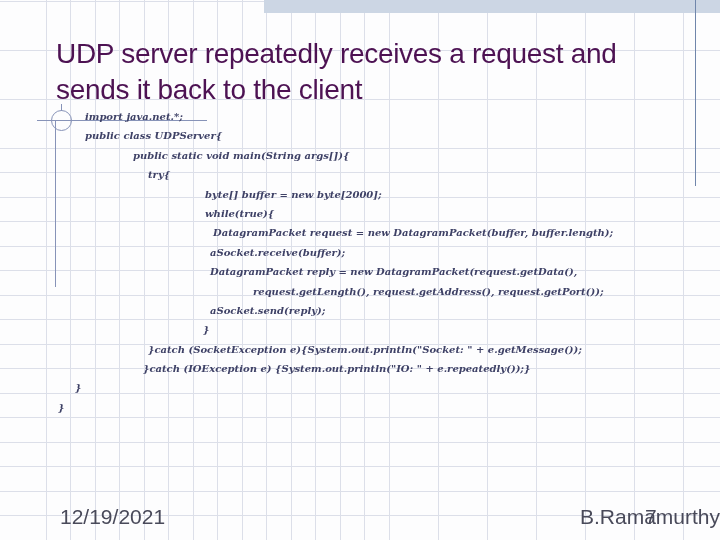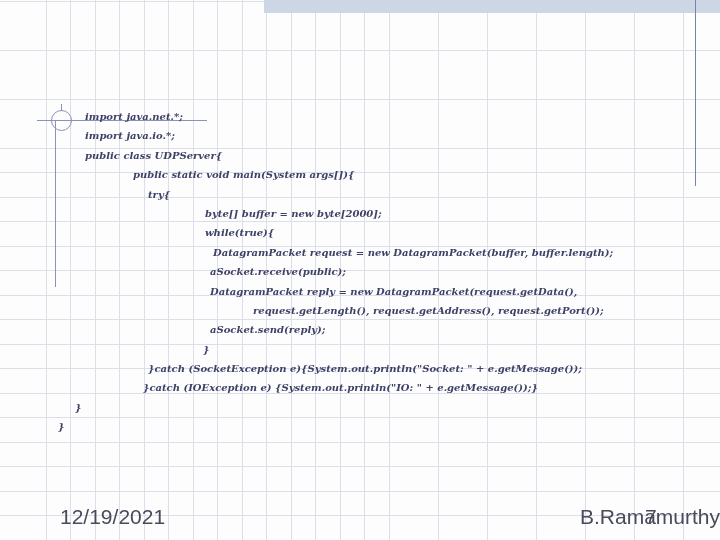--- a/index.html
+++ b/index.html
@@ -58,37 +58,37 @@
   <div class="top-band"></div>
   <div class="right-vline"></div>
 
   <div class="crosshair">
     <div class="ch-hline"></div>
     <div class="ch-vline"></div>
     <div class="ch-tick"></div>
     <div class="ch-circle"></div>
   </div>
 
+  <h1 class="title">UDP server repeatedly receives a request and sends it back to the client</h1>
 
   <div class="code">
       <div class="code-line" style="padding-left: 27px;">import java.net.*;</div>
-      <div class="code-line" style="padding-left: 27px;">import java.io.*;</div>
       <div class="code-line" style="padding-left: 27px;">public class UDPServer{</div>
-      <div class="code-line" style="padding-left: 75px;">public static void main(System args[]){</div>
+      <div class="code-line" style="padding-left: 75px;">public static void main(String args[]){</div>
       <div class="code-line" style="padding-left: 90px;">try{</div>
       <div class="code-line" style="padding-left: 147px;">byte[] buffer = new byte[2000];</div>
       <div class="code-line" style="padding-left: 147px;">while(true){</div>
       <div class="code-line" style="padding-left: 155px;">DatagramPacket request = new DatagramPacket(buffer, buffer.length);</div>
-      <div class="code-line" style="padding-left: 152px;">aSocket.receive(public);</div>
+      <div class="code-line" style="padding-left: 152px;">aSocket.receive(buffer);</div>
       <div class="code-line" style="padding-left: 152px;">DatagramPacket reply = new DatagramPacket(request.getData(),</div>
       <div class="code-line" style="padding-left: 195px;">request.getLength(), request.getAddress(), request.getPort());</div>
       <div class="code-line" style="padding-left: 152px;">aSocket.send(reply);</div>
       <div class="code-line" style="padding-left: 145px;">}</div>
       <div class="code-line" style="padding-left: 90px;">}catch (SocketException e){System.out.println("Socket: " + e.getMessage());</div>
-      <div class="code-line" style="padding-left: 85px;">}catch (IOException e) {System.out.println("IO: " + e.getMessage());}</div>
+      <div class="code-line" style="padding-left: 85px;">}catch (IOException e) {System.out.println("IO: " + e.repeatedly());}</div>
       <div class="code-line" style="padding-left: 17px;">}</div>
       <div class="code-line" style="padding-left: 0px;">}</div>
     </div>
 
   <div class="footer">
     <span class="f-date">12/19/2021</span>
     <span class="f-author">B.Ramamurthy</span>
     <span class="f-page">7</span>
   </div>
 

